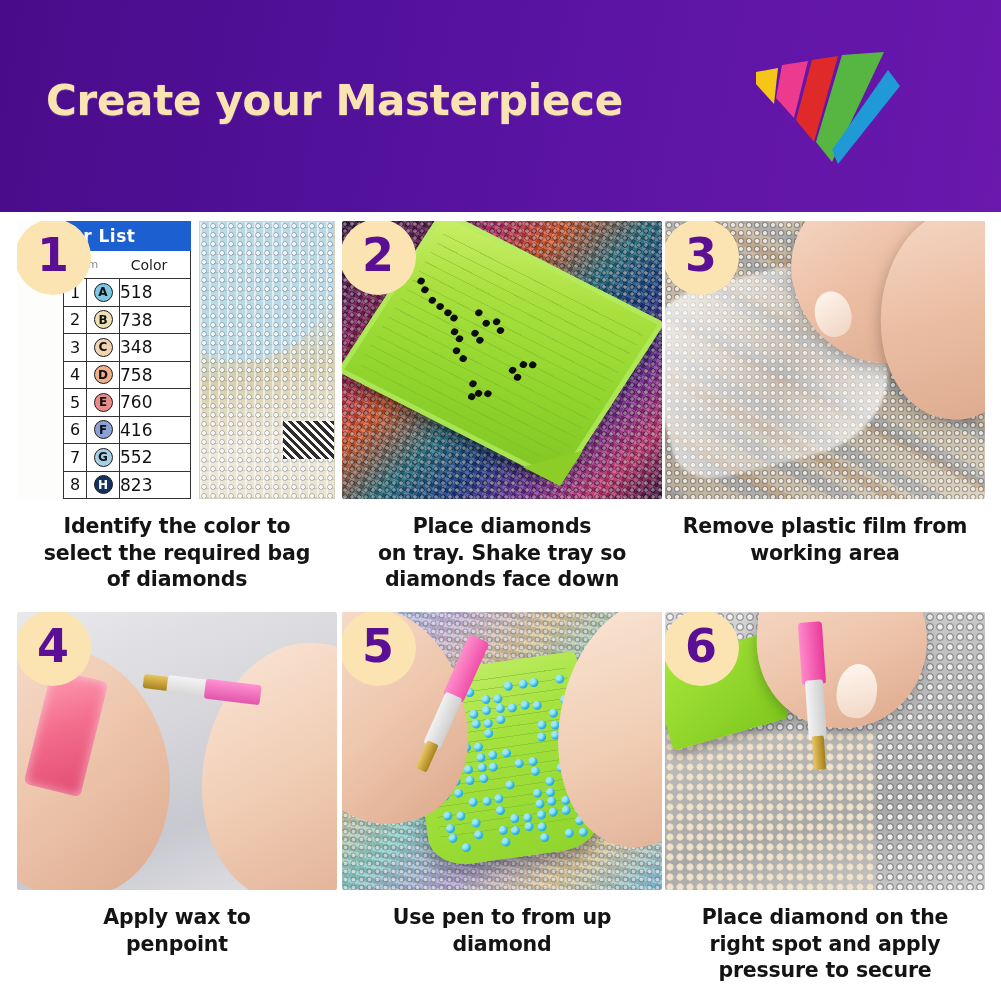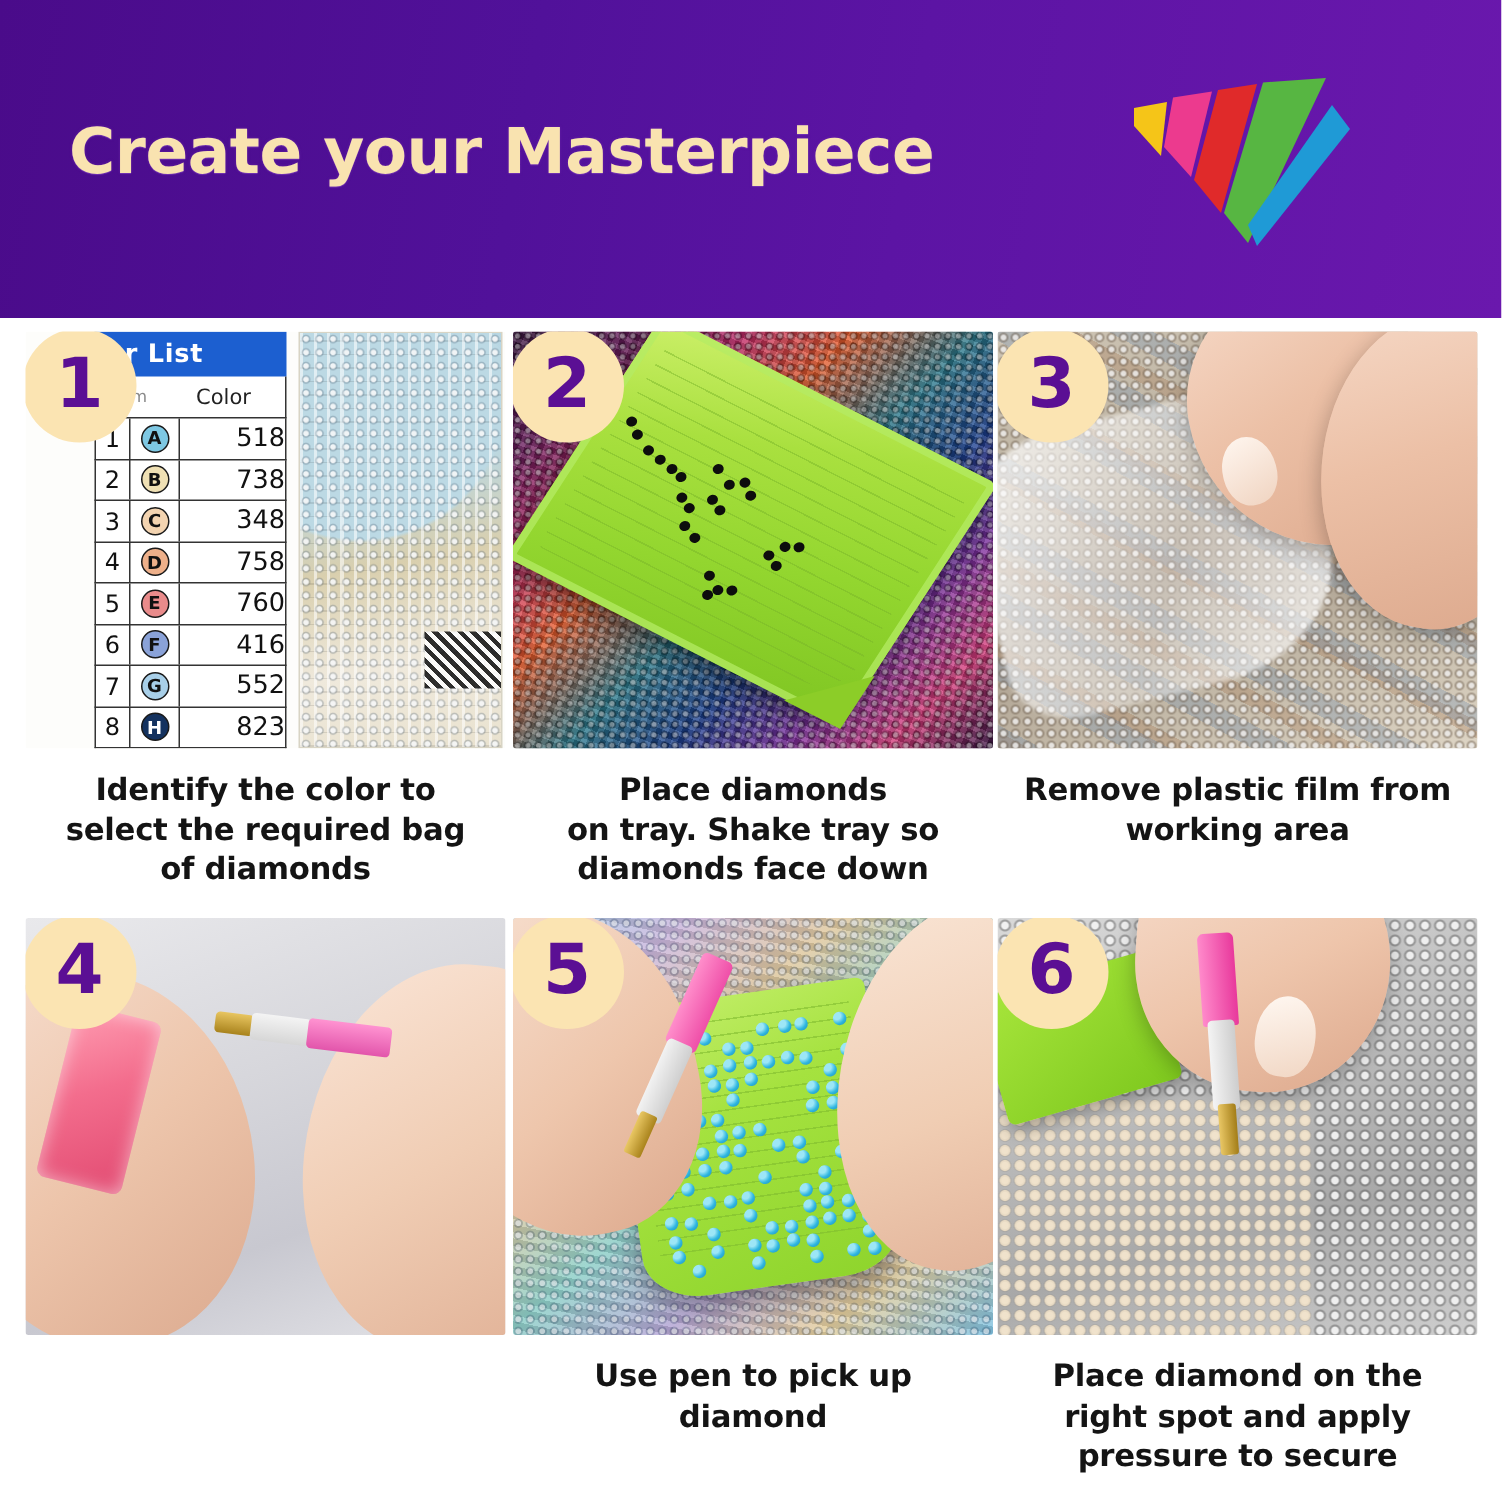--- a/index.html
+++ b/index.html
@@ -125,21 +125,21 @@
     width:33px; display:flex; align-items:center; justify-content:center;
     border-right:1.2px solid #333; height:100%;
   }
   .swatch {
     width:19px; height:19px; border-radius:50%;
     border:1.4px solid #1a1a1a;
     font-size:12px; font-weight:700; color:#111;
     display:flex; align-items:center; justify-content:center;
     font-family:"DejaVu Sans", sans-serif;
   }
-  .crow .cc { flex:1; text-align:right; font-size:17px; color:#111; }
+  .crow .cc { flex:1; text-align:left; font-size:17px; color:#111; }
 
   .canvas-sw {
     flex:1; margin-left:8px; margin-right:2px;
     background:
       repeating-linear-gradient(90deg, rgba(255,255,255,.55) 0 2px, rgba(0,0,0,0) 2px 9px),
       repeating-linear-gradient(0deg, rgba(0,0,0,.10) 0 1px, rgba(0,0,0,0) 1px 9px),
       radial-gradient(circle at 30% 15%, #bcd9e4 0 38%, rgba(0,0,0,0) 39%),
       linear-gradient(170deg,#b7d6e3 0%, #b9d8e4 32%, #d9cfae 55%, #efe9dc 78%, #e9e2cf 100%);
     position:relative;
     overflow:hidden;
@@ -555,20 +555,22 @@
         <div class="h2"></div>
         <div class="wax"></div>
         <div class="pen">
           <div class="tip"></div>
           <div class="clear"></div>
           <div class="grip"></div>
         </div>
       </div>
       <div class="badge">4</div>
     </div>
+    <div class="caption">Apply wax to
+penpoint</div>
   </div>
 
   <div class="cell c1 r1">
     <div class="photo-wrap">
       <div class="photo p5">
         <div class="mosaic"></div>
         <div class="tray5">
           <div class="ridges"></div>
           <div class="bd" id="tray5-beads">
               <i style="left: 18.5985px; top: 21.0846px;"></i>
@@ -670,21 +672,21 @@
         <div class="hl"></div>
         <div class="hr"></div>
         <div class="pen">
           <div class="grip"></div>
           <div class="clear"></div>
           <div class="tip"></div>
         </div>
       </div>
       <div class="badge">5</div>
     </div>
-    <div class="caption">Use pen to pick up
+    <div class="caption">Use pen to from up
 diamond</div>
   </div>
 
   <div class="cell c2 r1">
     <div class="photo-wrap">
       <div class="photo p6">
         <div class="grid6"></div>
         <div class="tan"></div>
         <div class="traybox"></div>
         <div class="hand"></div>

